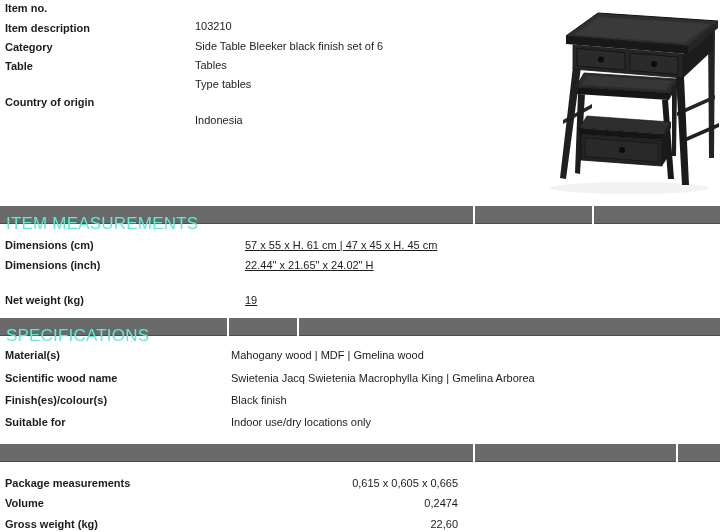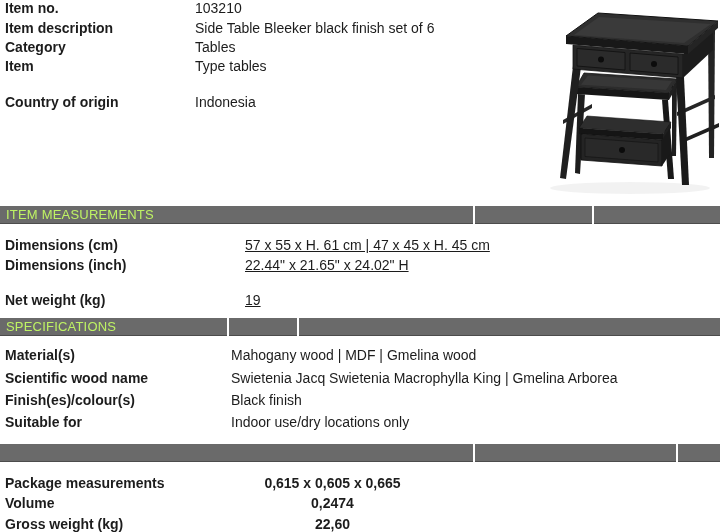--- a/index.html
+++ b/index.html
@@ -1,32 +1,32 @@
 <!DOCTYPE html>
 <html><head>
 <meta charset="utf-8">
 <style>
   html,body{margin:0;padding:0;background:#ffffff;}
   .page{
     position:relative;width:720px;height:532px;background:#ffffff;overflow:hidden;
     font-family:"Liberation Sans",sans-serif;color:#1c1c1c;
   }
-  .row{position:absolute;left:0;width:720px;height:17px;line-height:17px;font-size:14px;}
+  .row{position:absolute;left:0;width:720px;height:17px;line-height:17px;font-size:11px;}
   .lbl{position:absolute;left:5px;top:0;font-weight:700;white-space:nowrap;}
   .val{position:absolute;top:0;white-space:nowrap;}
-  .v-info{left:195px;}
+  .v-info{left:195px;margin-top:18px;}
   .v-meas{left:245px;text-decoration:underline;}
   .v-spec{left:231px;}
-  .v-pack{left:231px;width:203px;text-align:center;font-weight:bold;}
+  .v-pack{left:255px;width:203px;text-align:right;}
   .bar{
     position:absolute;left:0;width:720px;height:18px;background:#6a6a6a;
     box-shadow:inset 0 -1px 0 rgba(0,0,0,0.28);
   }
   .bar-title{
-    position:absolute;left:6px;top:0;line-height:18px;font-size:13px;color:#bef264;
+    position:absolute;left:6px;top:9px;line-height:18px;font-size:17px;color:#5eead4;
     letter-spacing:0.2px;white-space:nowrap;
   }
   .sep{position:absolute;top:0;width:2px;height:18px;background:#ffffff;}
   .photo{position:absolute;left:530px;top:0;width:190px;height:200px;}
 </style>
 </head>
 <body>
 
 <div class="page">
 
@@ -75,21 +75,21 @@
   </div>
   <div class="row" style="top:20px">
     <span class="lbl">Item description</span>
     <span class="val v-info">Side Table Bleeker black finish set of 6</span>
   </div>
   <div class="row" style="top:39px">
     <span class="lbl">Category</span>
     <span class="val v-info">Tables</span>
   </div>
   <div class="row" style="top:58px">
-    <span class="lbl">Item</span>
+    <span class="lbl">Table</span>
     <span class="val v-info">Type tables</span>
   </div>
   <div class="row" style="top:94px">
     <span class="lbl">Country of origin</span>
     <span class="val v-info">Indonesia</span>
   </div>
 
   <div class="bar" style="top:206px">
     <span class="bar-title">ITEM MEASUREMENTS</span>
     <i class="sep" style="left:473px"></i>

